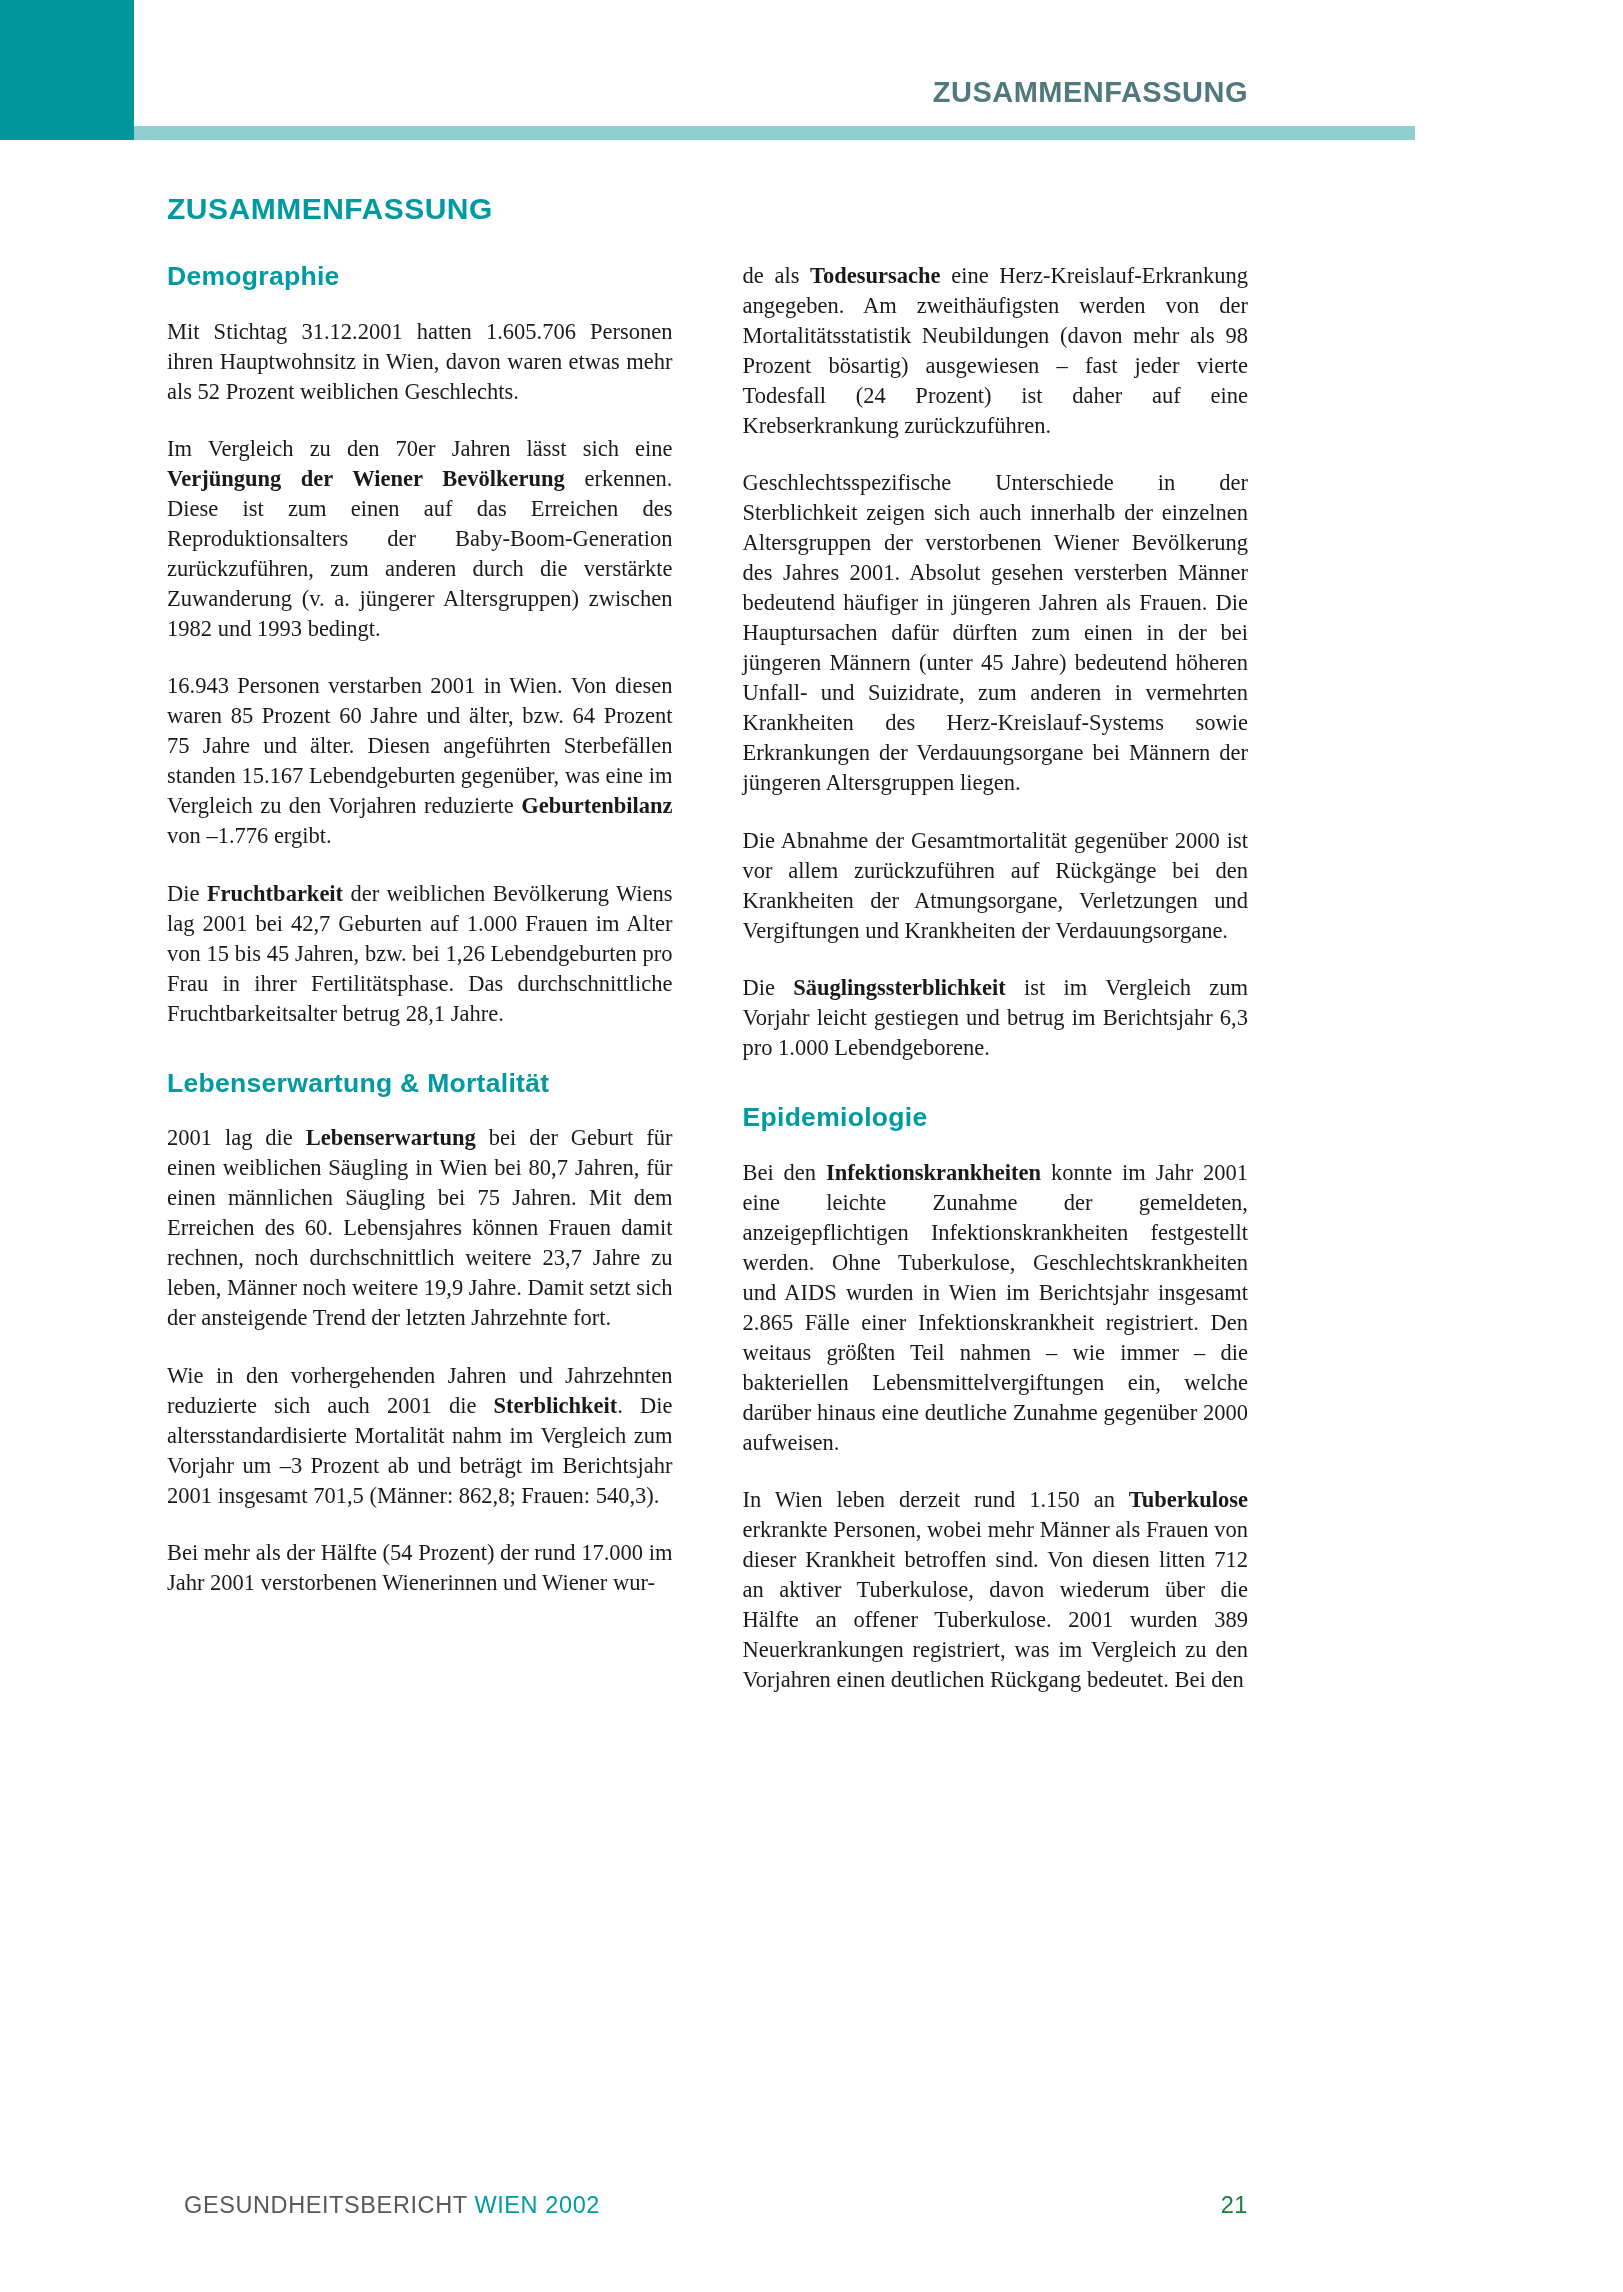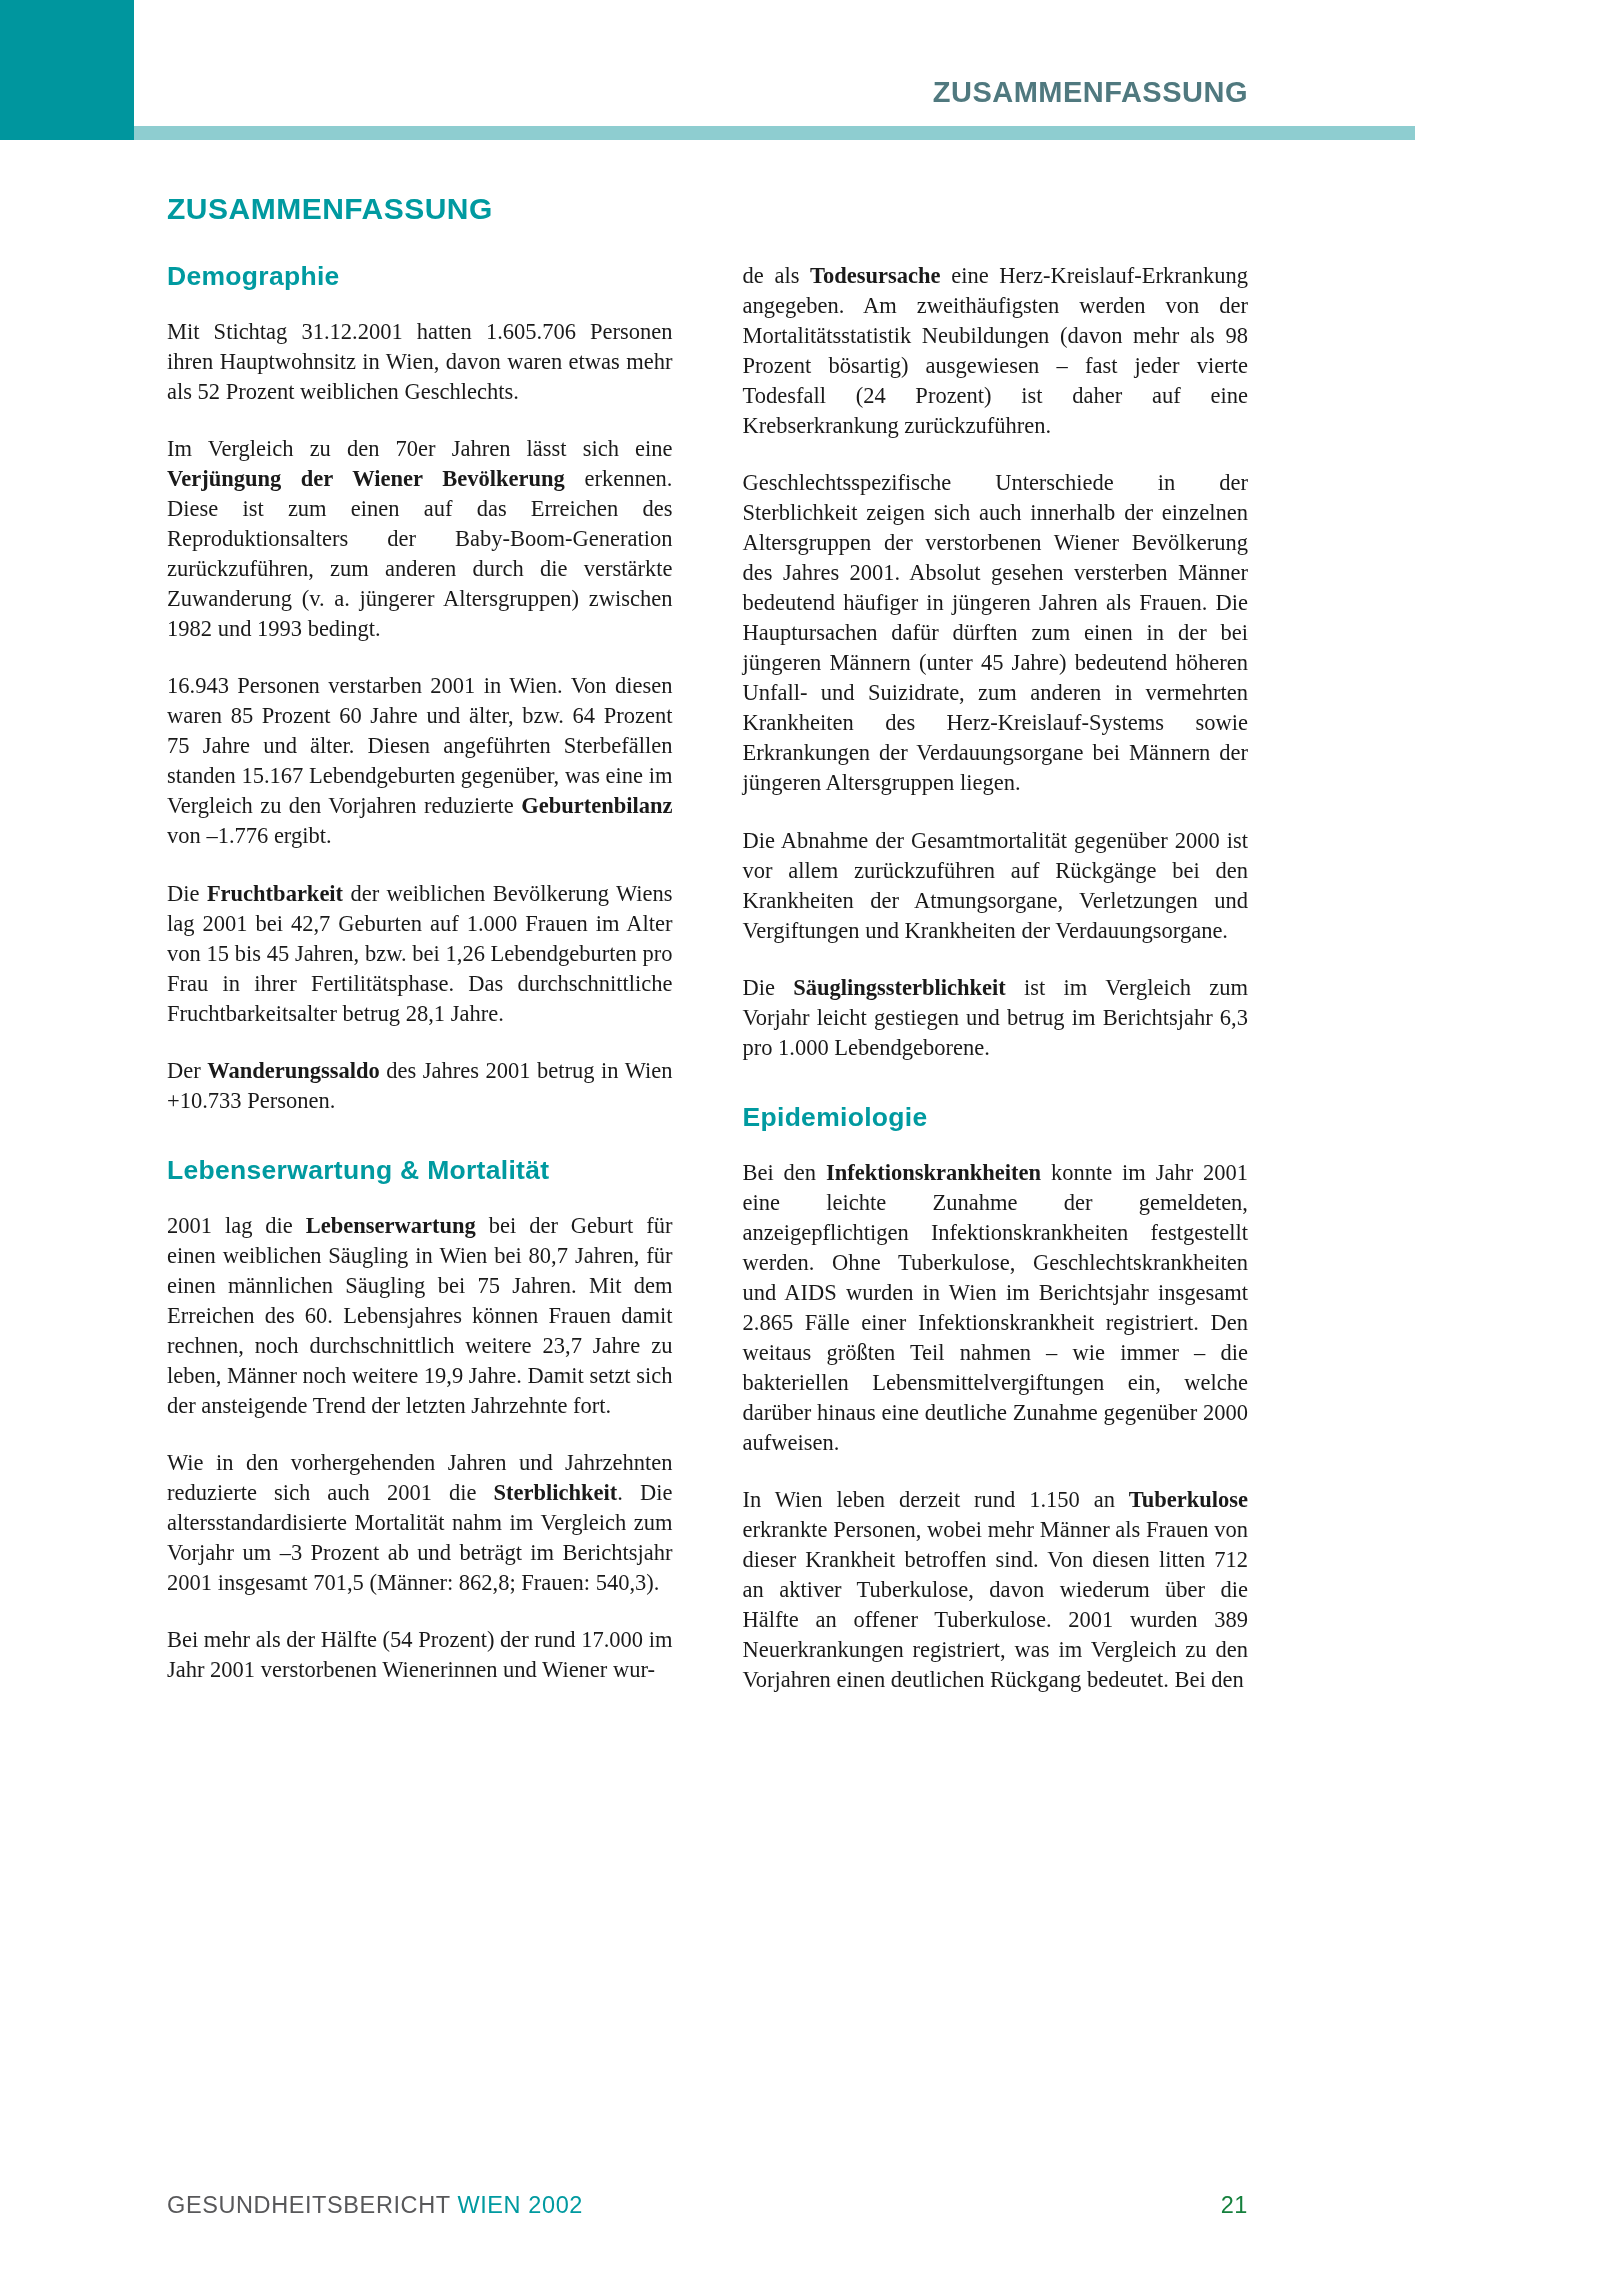--- a/index.html
+++ b/index.html
@@ -67,21 +67,21 @@
     color: #009aa0;
     margin: 39px 0 25.5px 0;
   }
   .column .section-heading:first-child { margin-top: 0; }
   .para {
     margin: 0 0 27.4px 0;
   }
   .para b { font-weight: bold; }
   .footer {
     position: absolute;
-    left: 167px; right: 167px; top: 2192px;
+    left: 184px; right: 167px; top: 2192px;
     display: flex;
     justify-content: space-between;
     align-items: baseline;
     font-family: "Liberation Sans", sans-serif;
     font-size: 23.5px;
     letter-spacing: 0.6px;
     color: #58585a;
   }
   .footer .accent { color: #009aa0; }
   .page-number {
@@ -103,21 +103,20 @@
   <div class="content">
     <h1 class="page-title">ZUSAMMENFASSUNG</h1>
 
     <div class="columns">
       <div class="column">
           <h3 class="section-heading">Demographie</h3>
           <p class="para"><span>Mit Stichtag 31.12.2001 hatten 1.605.706 Personen ihren Hauptwohnsitz in Wien, davon waren etwas mehr als 52 Prozent weiblichen Geschlechts.</span></p>
           <p class="para"><span>Im Vergleich zu den 70er Jahren lässt sich eine </span><b>Verjüngung der Wiener Bevölkerung</b><span> erkennen. Diese ist zum einen auf das Erreichen des Reproduktionsalters der Baby-Boom-Generation zurückzuführen, zum anderen durch die verstärkte Zuwanderung (v. a. jüngerer Altersgruppen) zwischen 1982 und 1993 bedingt.</span></p>
           <p class="para"><span>16.943 Personen verstarben 2001 in Wien. Von diesen waren 85 Prozent 60 Jahre und älter, bzw. 64 Prozent 75 Jahre und älter. Diesen angeführten Sterbefällen standen 15.167 Lebendgeburten gegenüber, was eine im Vergleich zu den Vorjahren reduzierte </span><b>Geburtenbilanz</b><span> von –1.776 ergibt.</span></p>
           <p class="para"><span>Die </span><b>Fruchtbarkeit</b><span> der weiblichen Bevölkerung Wiens lag 2001 bei 42,7 Geburten auf 1.000 Frauen im Alter von 15 bis 45 Jahren, bzw. bei 1,26 Lebendgeburten pro Frau in ihrer Fertilitätsphase. Das durchschnittliche Fruchtbarkeitsalter betrug 28,1 Jahre.</span></p>
-          <p class="para"><span>Der </span><b>Wanderungssaldo</b><span> des Jahres 2001 betrug in Wien +10.733 Personen.</span></p>
           <h3 class="section-heading">Lebenserwartung &amp; Mortalität</h3>
           <p class="para"><span>2001 lag die </span><b>Lebenserwartung</b><span> bei der Geburt für einen weiblichen Säugling in Wien bei 80,7 Jahren, für einen männlichen Säugling bei 75 Jahren. Mit dem Erreichen des 60. Lebensjahres können Frauen damit rechnen, noch durchschnittlich weitere 23,7 Jahre zu leben, Männer noch weitere 19,9 Jahre. Damit setzt sich der ansteigende Trend der letzten Jahrzehnte fort.</span></p>
           <p class="para"><span>Wie in den vorhergehenden Jahren und Jahrzehnten reduzierte sich auch 2001 die </span><b>Sterblichkeit</b><span>. Die altersstandardisierte Mortalität nahm im Vergleich zum Vorjahr um –3 Prozent ab und beträgt im Berichtsjahr 2001 insgesamt 701,5 (Männer: 862,8; Frauen: 540,3).</span></p>
           <p class="para"><span>Bei mehr als der Hälfte (54 Prozent) der rund 17.000 im Jahr 2001 verstorbenen Wienerinnen und Wiener wur-</span></p>
         </div>
       <div class="column">
           <p class="para"><span>de als </span><b>Todesursache</b><span> eine Herz-Kreislauf-Erkrankung angegeben. Am zweithäufigsten werden von der Mortalitätsstatistik Neubildungen (davon mehr als 98 Prozent bösartig) ausgewiesen – fast jeder vierte Todesfall (24 Prozent) ist daher auf eine Krebserkrankung zurückzuführen.</span></p>
           <p class="para"><span>Geschlechtsspezifische Unterschiede in der Sterblichkeit zeigen sich auch innerhalb der einzelnen Altersgruppen der verstorbenen Wiener Bevölkerung des Jahres 2001. Absolut gesehen versterben Männer bedeutend häufiger in jüngeren Jahren als Frauen. Die Hauptursachen dafür dürften zum einen in der bei jüngeren Männern (unter 45 Jahre) bedeutend höheren Unfall- und Suizidrate, zum anderen in vermehrten Krankheiten des Herz-Kreislauf-Systems sowie Erkrankungen der Verdauungsorgane bei Männern der jüngeren Altersgruppen liegen.</span></p>
           <p class="para"><span>Die Abnahme der Gesamtmortalität gegenüber 2000 ist vor allem zurückzuführen auf Rückgänge bei den Krankheiten der Atmungsorgane, Verletzungen und Vergiftungen und Krankheiten der Verdauungsorgane.</span></p>
           <p class="para"><span>Die </span><b>Säuglingssterblichkeit</b><span> ist im Vergleich zum Vorjahr leicht gestiegen und betrug im Berichtsjahr 6,3 pro 1.000 Lebendgeborene.</span></p>

